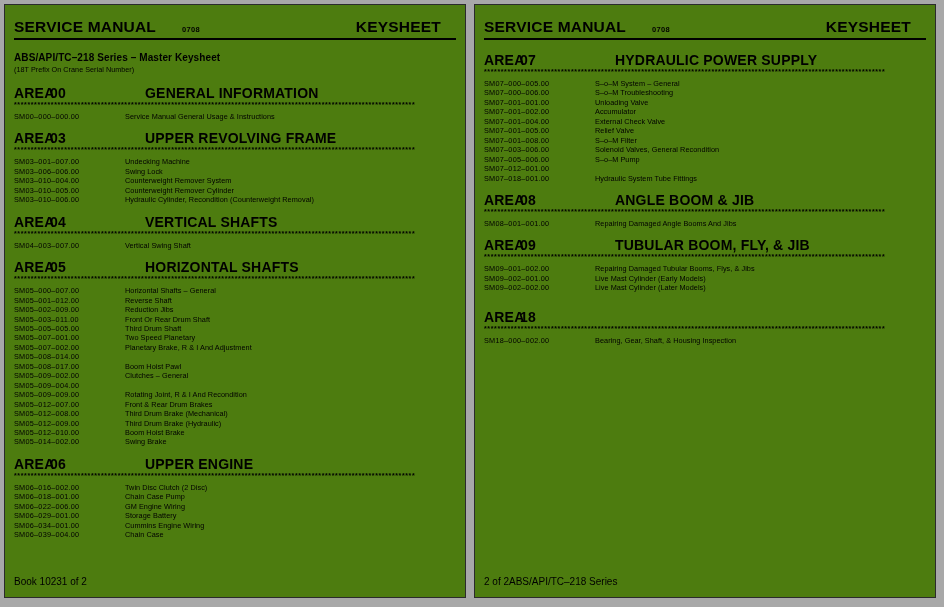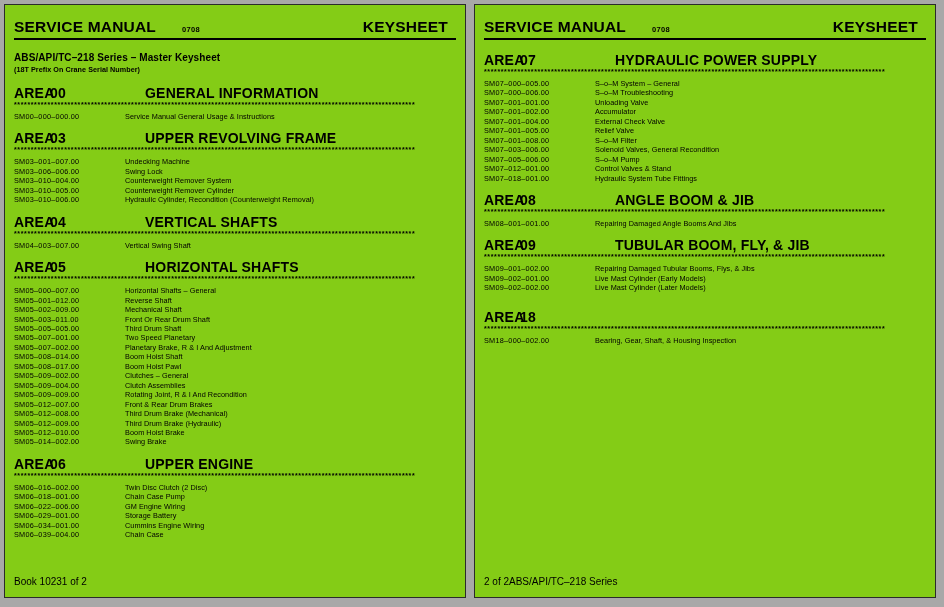--- a/index.html
+++ b/index.html
@@ -15,21 +15,21 @@
     overflow: hidden;
   }
   .spread {
     display: flex;
     width: 944px;
     height: 607px;
     box-sizing: border-box;
   }
   .page {
     position: relative;
-    background: #84cc16;
+    background: #4d7c0f;
     border: 1px solid #2b2b2b;
     box-sizing: border-box;
     margin: 4px 4px 9px 4px;
     width: 462px;
     height: 594px;
     overflow: hidden;
   }
   .page-inner {
     position: absolute;
     left: 9px;
@@ -55,39 +55,39 @@
   .doc-header .hdr-mid {
     position: absolute;
     left: 168px;
     bottom: 4px;
     font-size: 7.5px;
     font-weight: bold;
     letter-spacing: 0.3px;
   }
   .doc-header .hdr-right {
     position: absolute;
-    right: 8px;
+    right: 15px;
     bottom: 2px;
     font-size: 15.5px;
     font-weight: bold;
     letter-spacing: 0.2px;
   }
   
   .title-block {
     margin-bottom: 11px;
   }
   .doc-title {
     font-size: 10px;
     font-weight: bold;
     letter-spacing: 0.1px;
     margin-bottom: 2px;
   }
   .doc-subtitle {
     font-size: 7.2px;
-    font-weight: bold;
+    font-weight: normal;
     letter-spacing: 0.05px;
   }
   
   .area {
     margin-bottom: 9px;
   }
   .area-head {
     display: flex;
     font-size: 14px;
     font-weight: bold;
@@ -221,53 +221,51 @@
           <div class="entry">
             <span class="entry-code">SM05–000–007.00</span>
             <span class="entry-desc">Horizontal Shafts – General</span>
           </div>
           <div class="entry">
             <span class="entry-code">SM05–001–012.00</span>
             <span class="entry-desc">Reverse Shaft</span>
           </div>
           <div class="entry">
             <span class="entry-code">SM05–002–009.00</span>
-            <span class="entry-desc">Mechanical Shaft</span>
+            <span class="entry-desc">Reduction Jibs</span>
           </div>
           <div class="entry">
             <span class="entry-code">SM05–003–011.00</span>
             <span class="entry-desc">Front Or Rear Drum Shaft</span>
           </div>
           <div class="entry">
             <span class="entry-code">SM05–005–005.00</span>
             <span class="entry-desc">Third Drum Shaft</span>
           </div>
           <div class="entry">
             <span class="entry-code">SM05–007–001.00</span>
             <span class="entry-desc">Two Speed Planetary</span>
           </div>
           <div class="entry">
             <span class="entry-code">SM05–007–002.00</span>
             <span class="entry-desc">Planetary Brake, R &amp; I And Adjustment</span>
           </div>
           <div class="entry">
             <span class="entry-code">SM05–008–014.00</span>
-            <span class="entry-desc">Boom Hoist Shaft</span>
           </div>
           <div class="entry">
             <span class="entry-code">SM05–008–017.00</span>
             <span class="entry-desc">Boom Hoist Pawl</span>
           </div>
           <div class="entry">
             <span class="entry-code">SM05–009–002.00</span>
             <span class="entry-desc">Clutches – General</span>
           </div>
           <div class="entry">
             <span class="entry-code">SM05–009–004.00</span>
-            <span class="entry-desc">Clutch Assemblies</span>
           </div>
           <div class="entry">
             <span class="entry-code">SM05–009–009.00</span>
             <span class="entry-desc">Rotating Joint, R &amp; I And Recondition</span>
           </div>
           <div class="entry">
             <span class="entry-code">SM05–012–007.00</span>
             <span class="entry-desc">Front &amp; Rear Drum Brakes</span>
           </div>
           <div class="entry">
@@ -370,21 +368,20 @@
           <div class="entry">
             <span class="entry-code">SM07–003–006.00</span>
             <span class="entry-desc">Solenoid Valves, General Recondition</span>
           </div>
           <div class="entry">
             <span class="entry-code">SM07–005–006.00</span>
             <span class="entry-desc">S–o–M Pump</span>
           </div>
           <div class="entry">
             <span class="entry-code">SM07–012–001.00</span>
-            <span class="entry-desc">Control Valves &amp; Stand</span>
           </div>
           <div class="entry">
             <span class="entry-code">SM07–018–001.00</span>
             <span class="entry-desc">Hydraulic System Tube Fittings</span>
           </div>
         </div>
         <div class="area">
           <div class="area-head">
             <span class="area-word">AREA</span>
             <span class="area-num">08</span>

